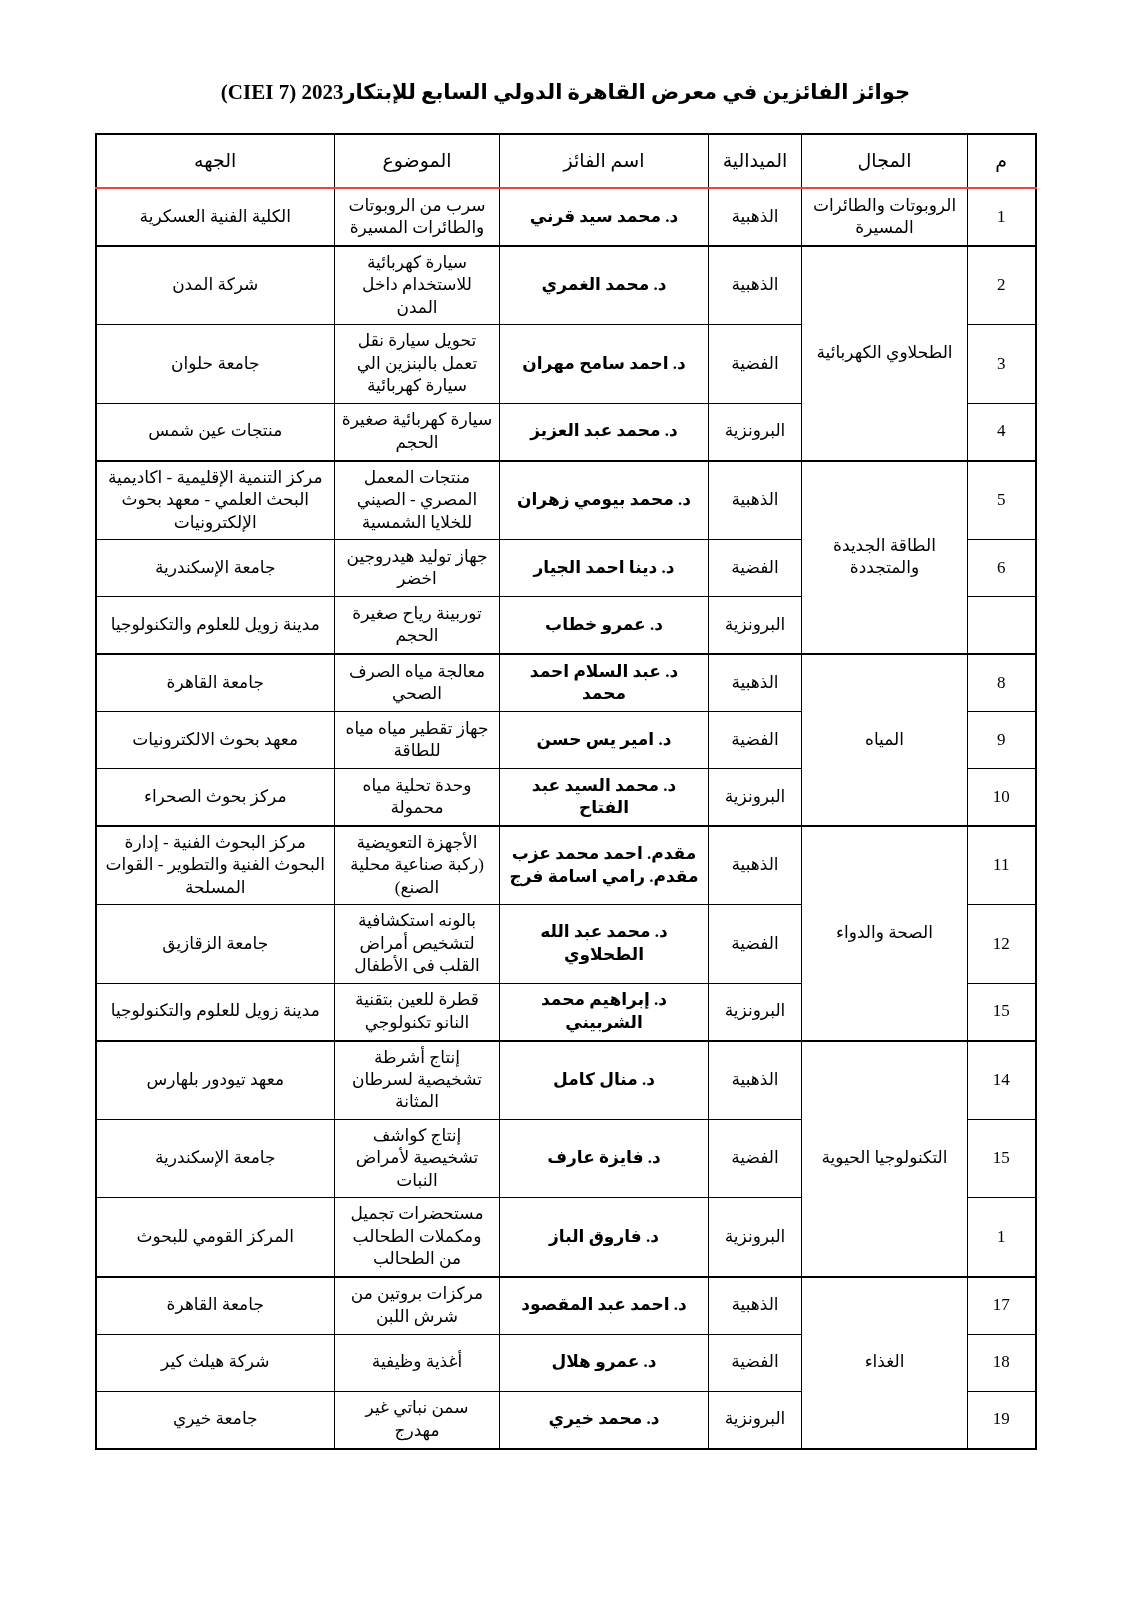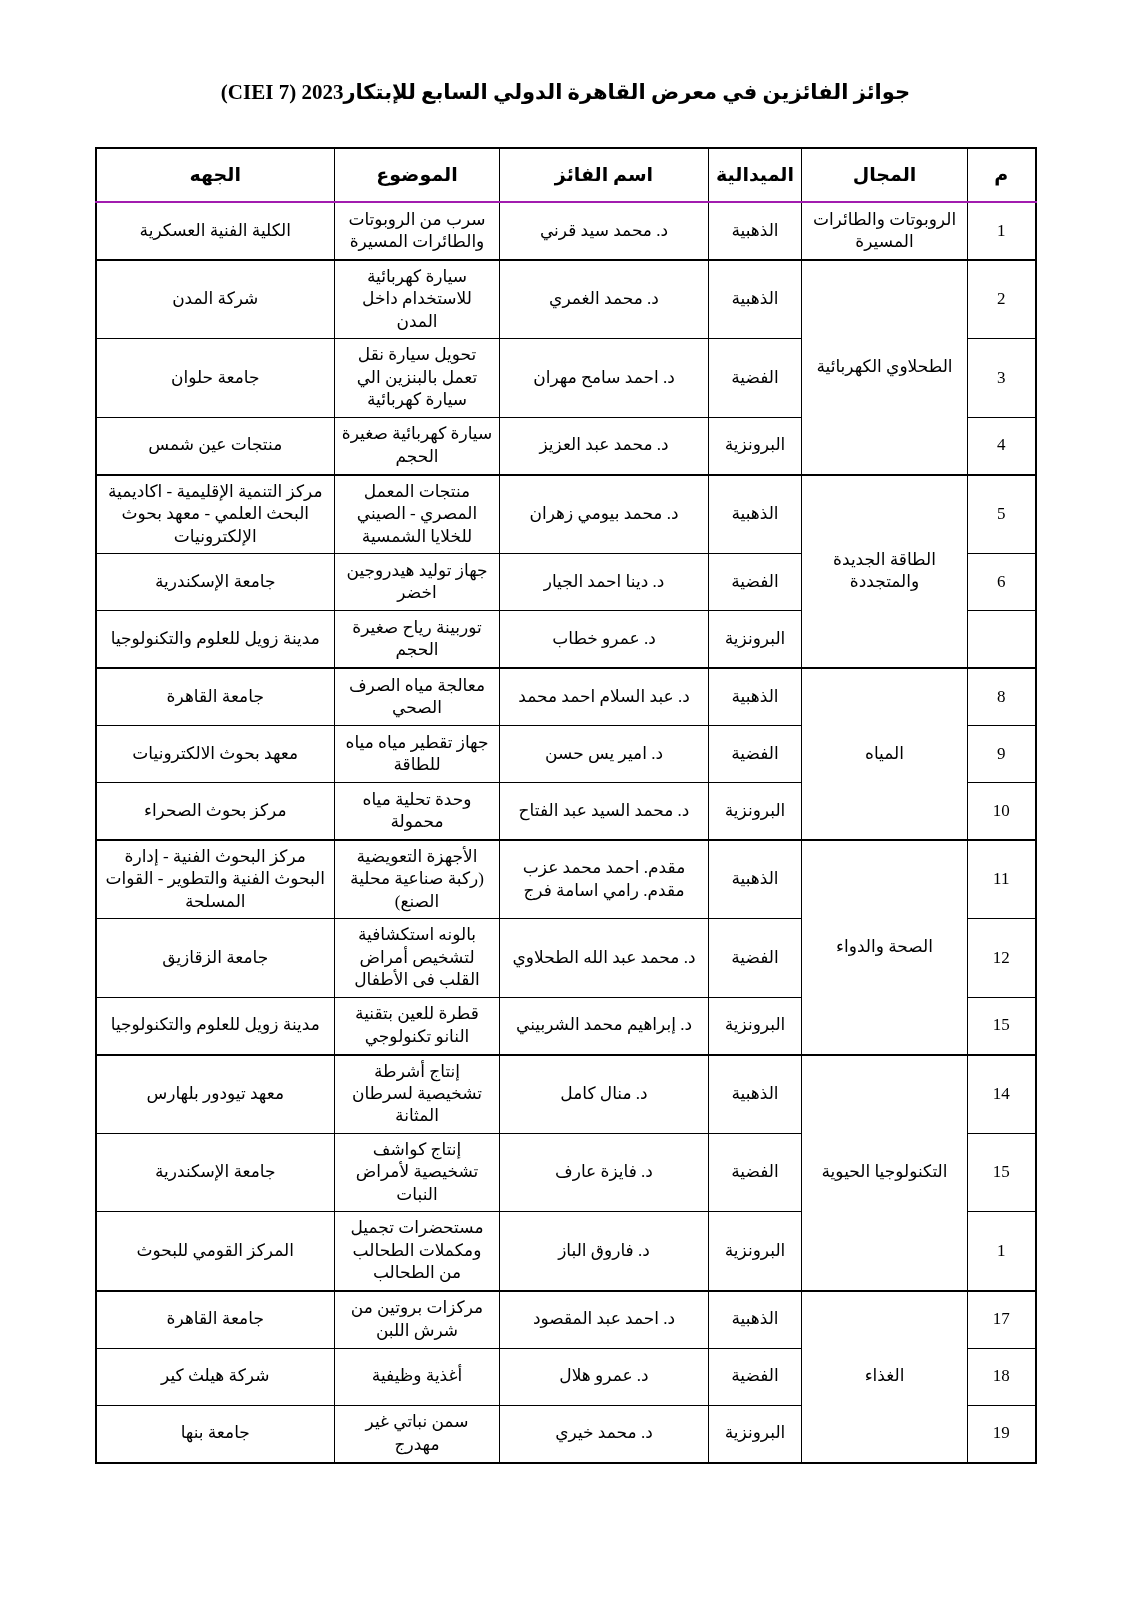--- a/index.html
+++ b/index.html
@@ -17,21 +17,21 @@
   .page {
     width: 1131px;
     min-height: 1600px;
     box-sizing: border-box;
     padding-top: 80px;
   }
   .doc-title {
     text-align: center;
     font-weight: bold;
     font-size: 21px;
-    margin: 0 0 42px 0;
+    margin: 0 0 28px 0;
     letter-spacing: 0;
   }
   table.winners {
     border-collapse: collapse;
     table-layout: fixed;
     width: 940px;
     margin: 0 auto;
     border: 2px solid #000;
   }
   col.c-num    { width: 68px; }
@@ -42,34 +42,34 @@
   col.c-entity { width: 239px; }
   th, td {
     border: 1px solid #000;
     text-align: center;
     vertical-align: middle;
     padding: 5px 6px;
     line-height: 1.32;
     overflow-wrap: break-word;
   }
   thead th {
-    font-weight: bold;
+    font-weight: normal;
     font-size: 19px;
     height: 42px;
-    border-bottom: 2px solid #a21caf;
+    border-bottom: 2px solid #ef4444;
   }
   tbody td {
     font-size: 17px;
     height: 46px;
   }
   tr.group-start td {
     border-top: 2px solid #000;
   }
   td.cell-winner {
-    font-weight: normal;
+    font-weight: bold;
     white-space: pre-line;
   }
 </style>
 </head>
 <body>
 
 <div class="page">
 
   <h1 class="doc-title">جوائز الفائزين في معرض القاهرة الدولي السابع للإبتكار2023 (CIEI 7)</h1>
 
@@ -226,18 +226,18 @@
           <td class="cell-medal">الفضية</td>
           <td class="cell-winner">د. عمرو هلال</td>
           <td class="cell-subject">أغذية وظيفية</td>
           <td class="cell-entity">شركة هيلث كير</td>
         </tr>
         <tr>
           <td class="cell-num">19</td>
           <td class="cell-medal">البرونزية</td>
           <td class="cell-winner">د. محمد خيري</td>
           <td class="cell-subject">سمن نباتي غير مهدرج</td>
-          <td class="cell-entity">جامعة بنها</td>
+          <td class="cell-entity">جامعة خيري</td>
         </tr>
       </tbody>
   </table>
 
 </div>
 
 </body></html>

